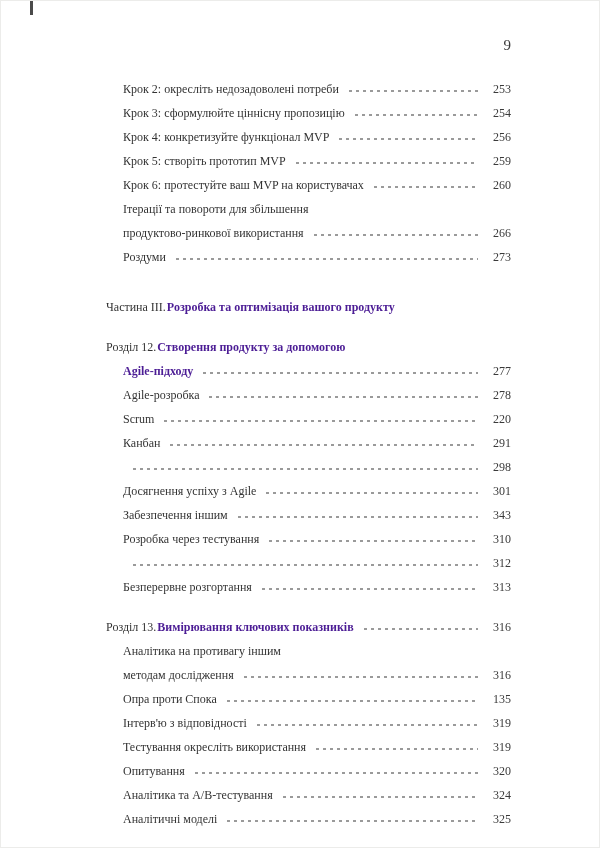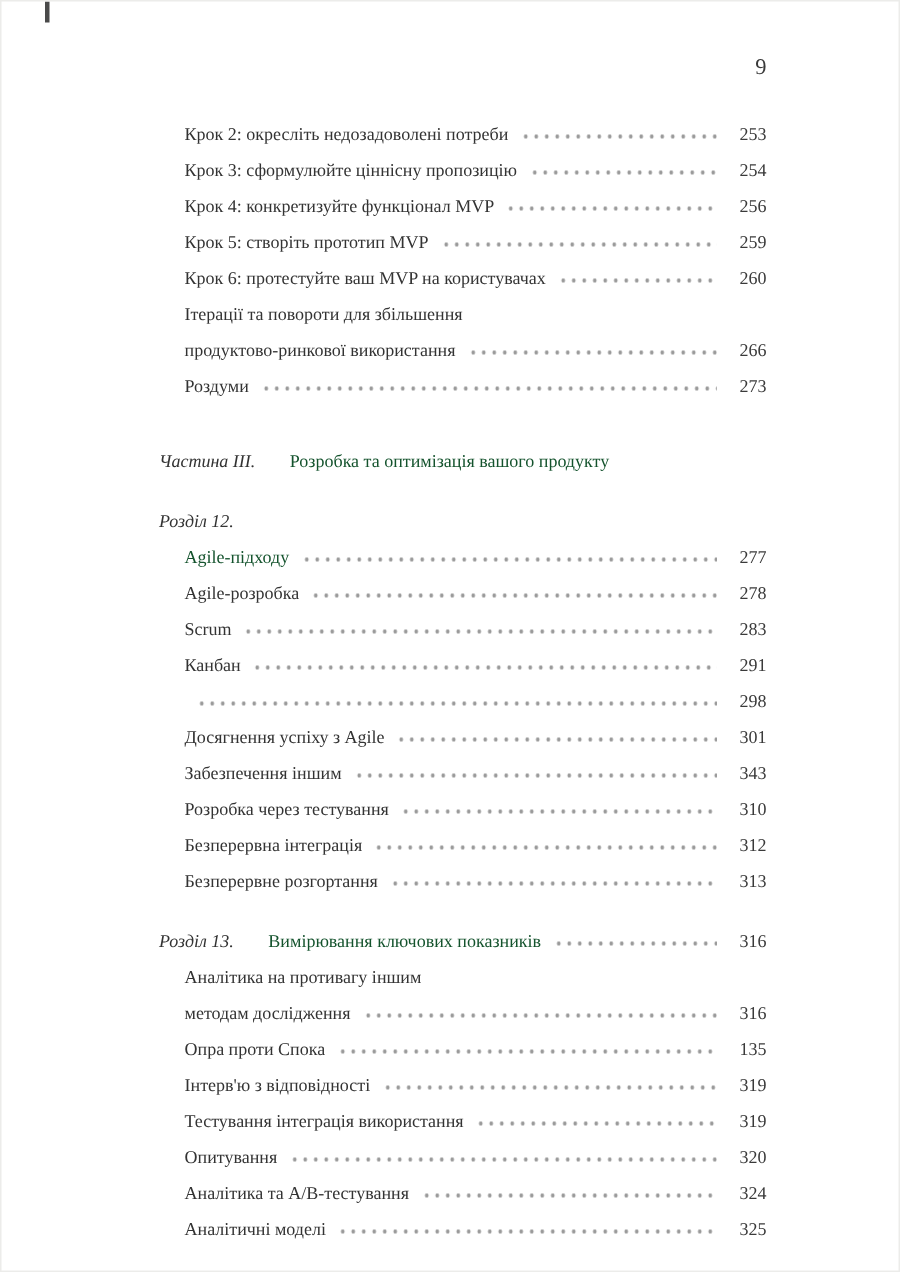--- a/index.html
+++ b/index.html
@@ -30,22 +30,22 @@
     line-height: 20px;
   }
   .row {
     display: flex;
     align-items: baseline;
     font-size: 12px;
     line-height: 24px;
     white-space: nowrap;
   }
   .l2 { padding-left: 17px; }
-  .b { font-weight: 400; color: #14532d; }
-  .prefix { font-style: italic; margin-right: 23px; }
+  .b { font-weight: 700; color: #4c1d95; }
+  .prefix { margin-right: 1px; }
   .leader {
     flex: 1 1 auto;
     min-width: 10px;
     height: 4px;
     margin: 0 5px 0 8px;
     background-image: radial-gradient(circle, #9a9a9a 1.15px, transparent 1.4px);
     background-size: 7px 4px;
     background-repeat: repeat-x;
     background-position: 0 100%;
   }
@@ -101,35 +101,36 @@
       <span class="pg">273</span>
     </div>
 
     <div class="row gap-lg">
       <span class="prefix">Частина III.</span>
       <span class="b">Розробка та оптимізація вашого продукту</span>
     </div>
 
     <div class="row gap-md">
       <span class="prefix">Розділ 12.</span>
+      <span class="b">Створення продукту за допомогою</span>
     </div>
     <div class="row l2">
       <span class="b">Agile-підходу</span>
       <span class="leader"></span>
       <span class="pg">277</span>
     </div>
     <div class="row l2">
       <span class="t">Agile-розробка</span>
       <span class="leader"></span>
       <span class="pg">278</span>
     </div>
     <div class="row l2">
       <span class="t">Scrum</span>
       <span class="leader"></span>
-      <span class="pg">283</span>
+      <span class="pg">220</span>
     </div>
     <div class="row l2">
       <span class="t">Канбан</span>
       <span class="leader"></span>
       <span class="pg">291</span>
     </div>
     <div class="row l2">
       <span class="leader"></span>
       <span class="pg">298</span>
     </div>
@@ -142,21 +143,20 @@
       <span class="t">Забезпечення іншим</span>
       <span class="leader"></span>
       <span class="pg">343</span>
     </div>
     <div class="row l2">
       <span class="t">Розробка через тестування</span>
       <span class="leader"></span>
       <span class="pg">310</span>
     </div>
     <div class="row l2">
-      <span class="t">Безперервна інтеграція</span>
       <span class="leader"></span>
       <span class="pg">312</span>
     </div>
     <div class="row l2">
       <span class="t">Безперервне розгортання</span>
       <span class="leader"></span>
       <span class="pg">313</span>
     </div>
 
     <div class="row gap-md">
@@ -177,21 +177,21 @@
       <span class="t">Опра проти Спока</span>
       <span class="leader"></span>
       <span class="pg">135</span>
     </div>
     <div class="row l2">
       <span class="t">Інтерв'ю з відповідності</span>
       <span class="leader"></span>
       <span class="pg">319</span>
     </div>
     <div class="row l2">
-      <span class="t">Тестування інтеграція використання</span>
+      <span class="t">Тестування окресліть використання</span>
       <span class="leader"></span>
       <span class="pg">319</span>
     </div>
     <div class="row l2">
       <span class="t">Опитування</span>
       <span class="leader"></span>
       <span class="pg">320</span>
     </div>
     <div class="row l2">
       <span class="t">Аналітика та A/B-тестування</span>

